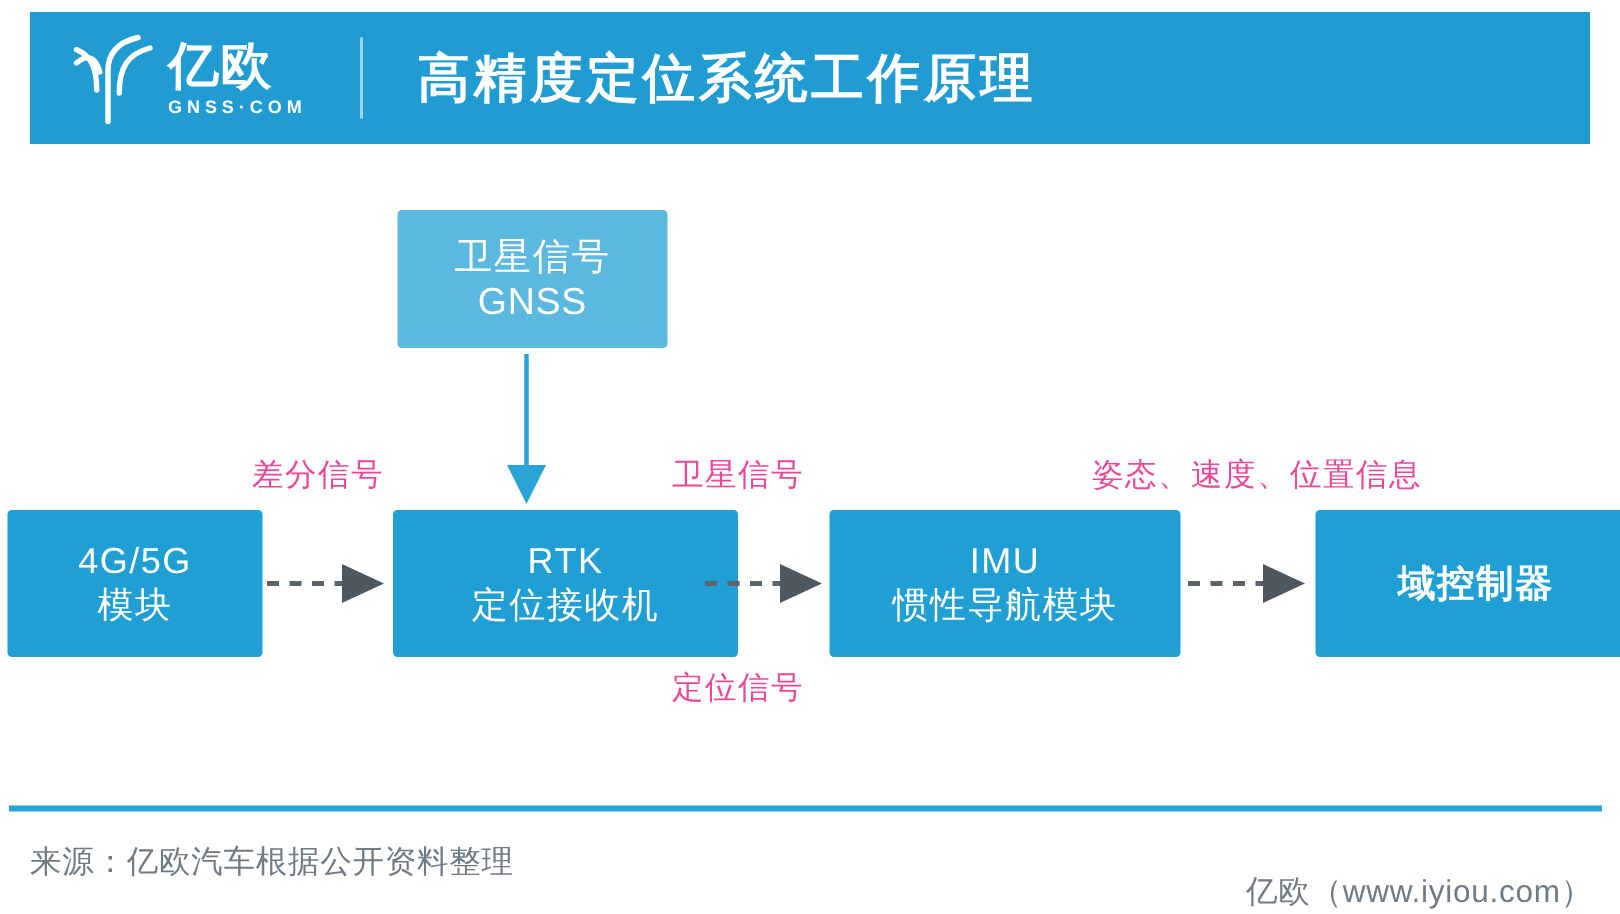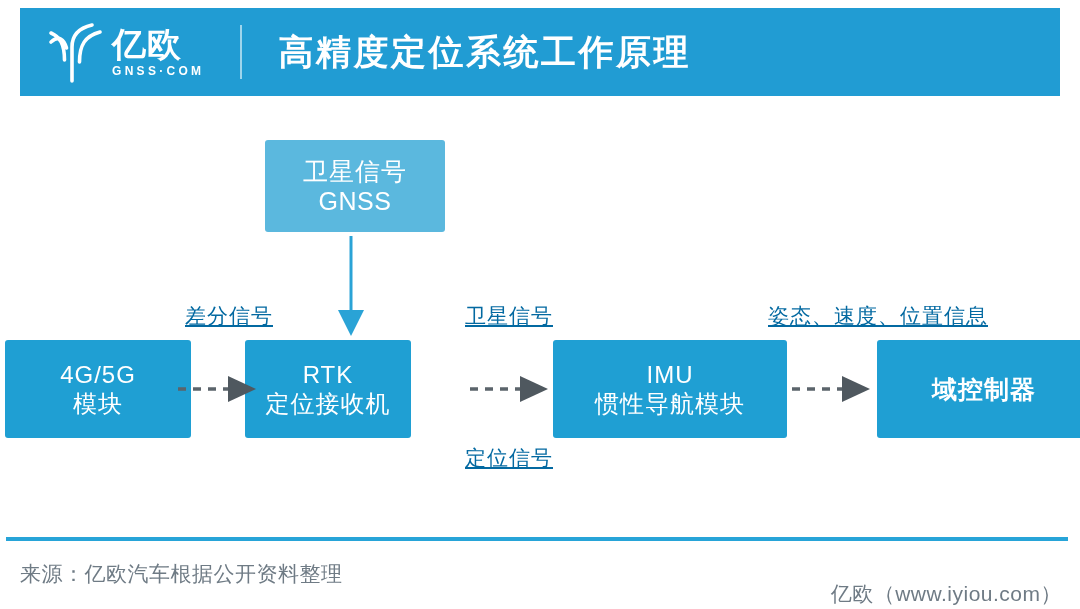--- a/index.html
+++ b/index.html
@@ -113,35 +113,34 @@
     font-size: 25px;
   }
   #node-gnss .line2 { letter-spacing: 0.5px; }
 
   .node-main {
     background: #1f9fd3;
     top: 244px;
     height: 98px;
     font-size: 24px;
   }
-  #node-4g5g { left: 5px;   width: 186px; }
-  #node-rtk  { left: 245px; width: 166px; }
+  #node-4g5g { left: 5px;   width: 170px; }
+  #node-rtk  { left: 262px; width: 230px; }
   #node-imu  { left: 553px; width: 234px; }
   #node-dcu  { left: 877px; width: 214px; height: 98px; font-weight: bold; }
   #node-dcu .line1 { font-size: 25px; }
 
   
   .edge-label {
     position: absolute;
-    color: #0369a1;
+    color: #ec4899;
     font-size: 21px;
     letter-spacing: 1px;
     white-space: nowrap;
-    text-align: center;
-    text-decoration: underline;
+    text-align: left;
   }
   #label-diff     { left: 168px; top: 206px; width: 122px; }
   #label-satpos   { left: 448px; top: 206px; width: 122px; }
   #label-posnsig  { left: 448px; top: 348px; width: 122px; }
   #label-attitude { left: 728px; top: 206px; width: 300px; }
 
   
   .arrow-svg {
     position: absolute;
     overflow: visible;

